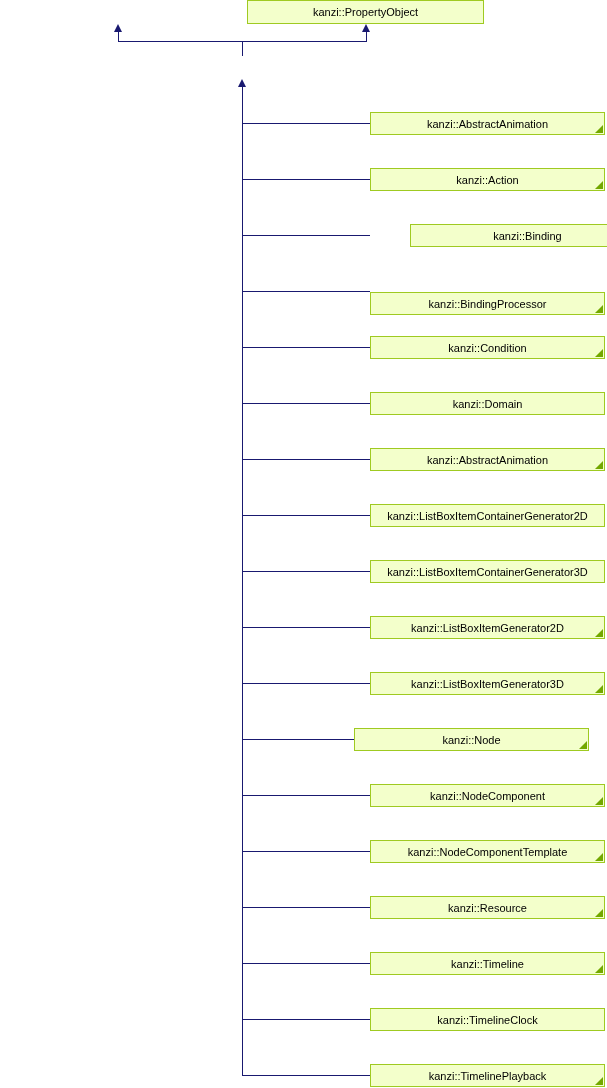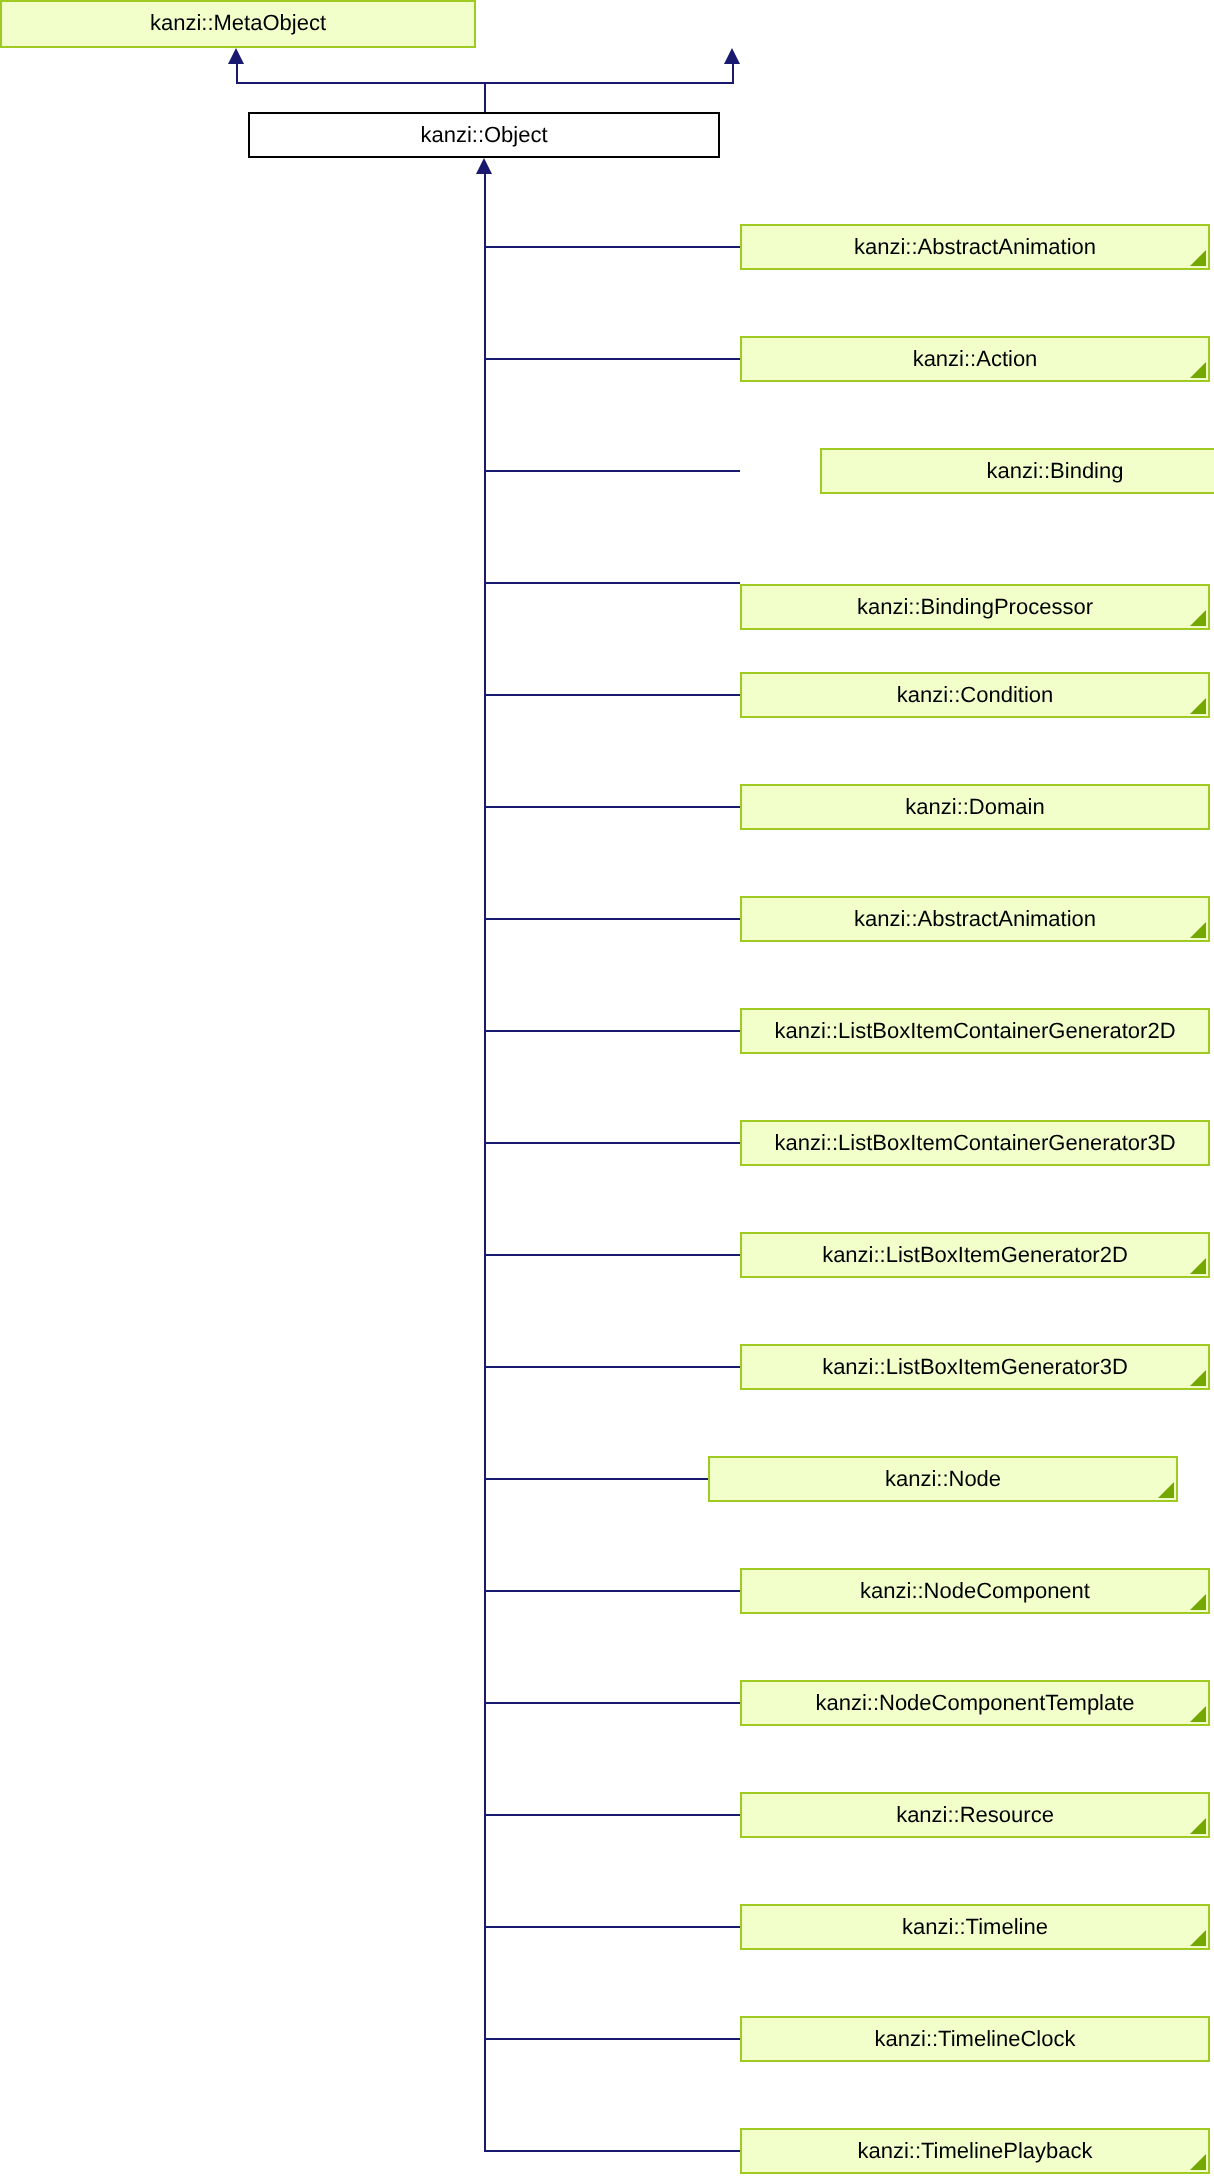--- a/index.html
+++ b/index.html
@@ -43,27 +43,24 @@
     border-left:4px solid transparent;
     border-right:4px solid transparent;
     border-bottom:8px solid var(--edge-color);
   }
 </style>
 </head>
 <body>
 
 <div id="canvas">
 
-  <div class="class-box" style="left:0px;top:0px;width:238px;height:24px;">
-    <span>kanzi::MetaObject</span>
+  <div class="class-box" style="left:247px;top:0px;width:237px;height:24px;">
+    <span>kanzi::PropertyObject</span>
   </div>
 
-  <div class="root-box" style="left:124px;top:56px;width:236px;height:23px;">
-    <span>kanzi::Object</span>
-  </div>
 
   <div class="arrow-up" style="left:114px;top:24px;"></div>
   <div class="vline" style="left:118px;top:31px;height:10px;"></div>
   <div class="arrow-up" style="left:362px;top:24px;"></div>
   <div class="vline" style="left:366px;top:31px;height:10px;"></div>
   <div class="hline" style="left:118px;top:41px;width:249px;"></div>
   <div class="vline" style="left:242px;top:41px;height:15px;"></div>
 
   <div class="arrow-up" style="left:238px;top:79px;"></div>
   <div class="vline" style="left:242px;top:86px;height:990px;"></div>

